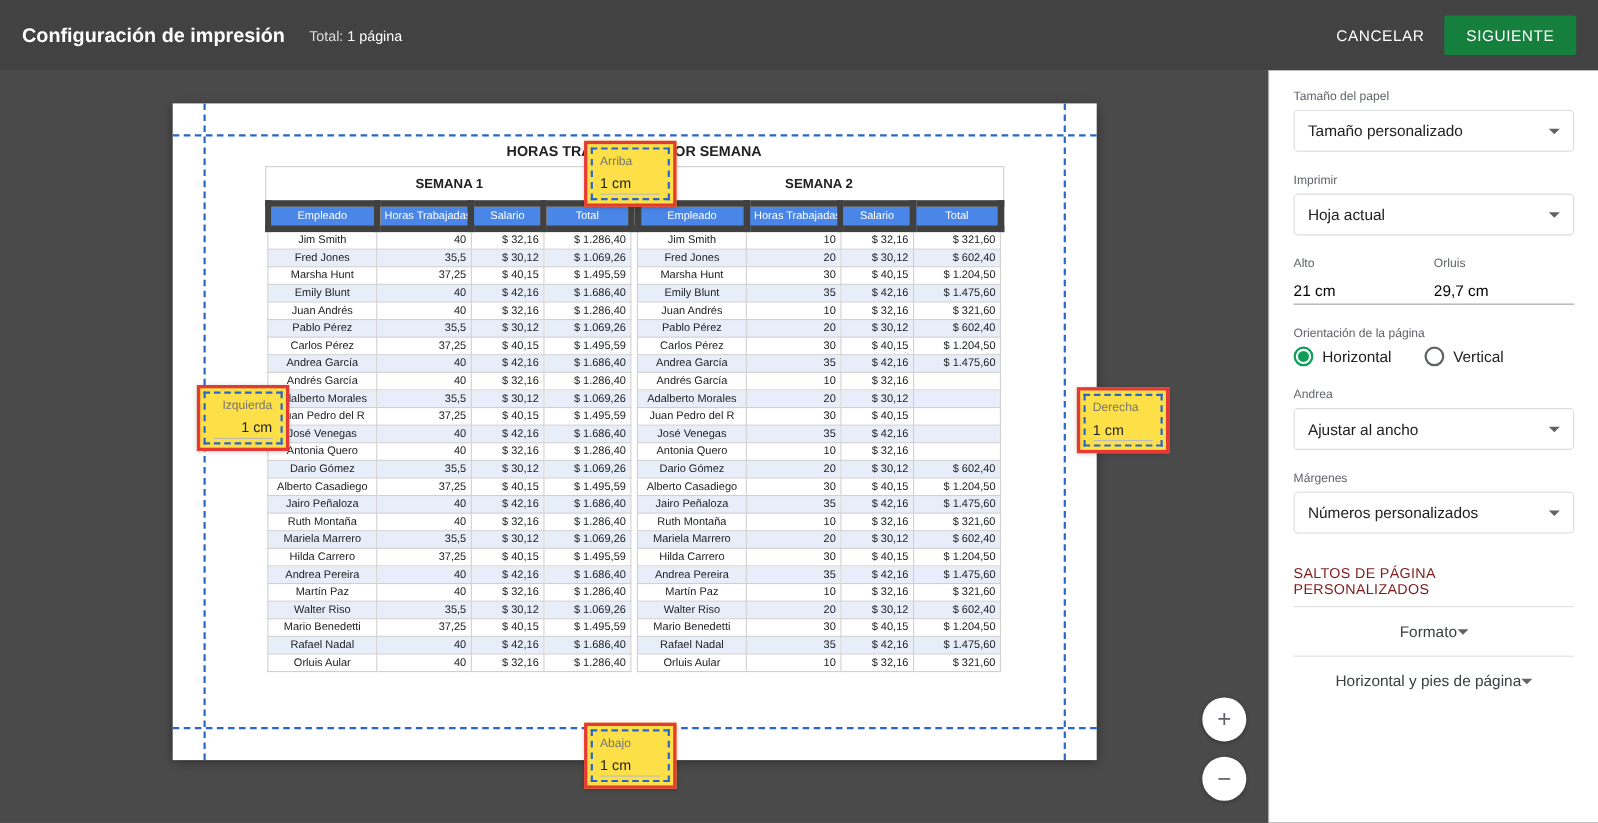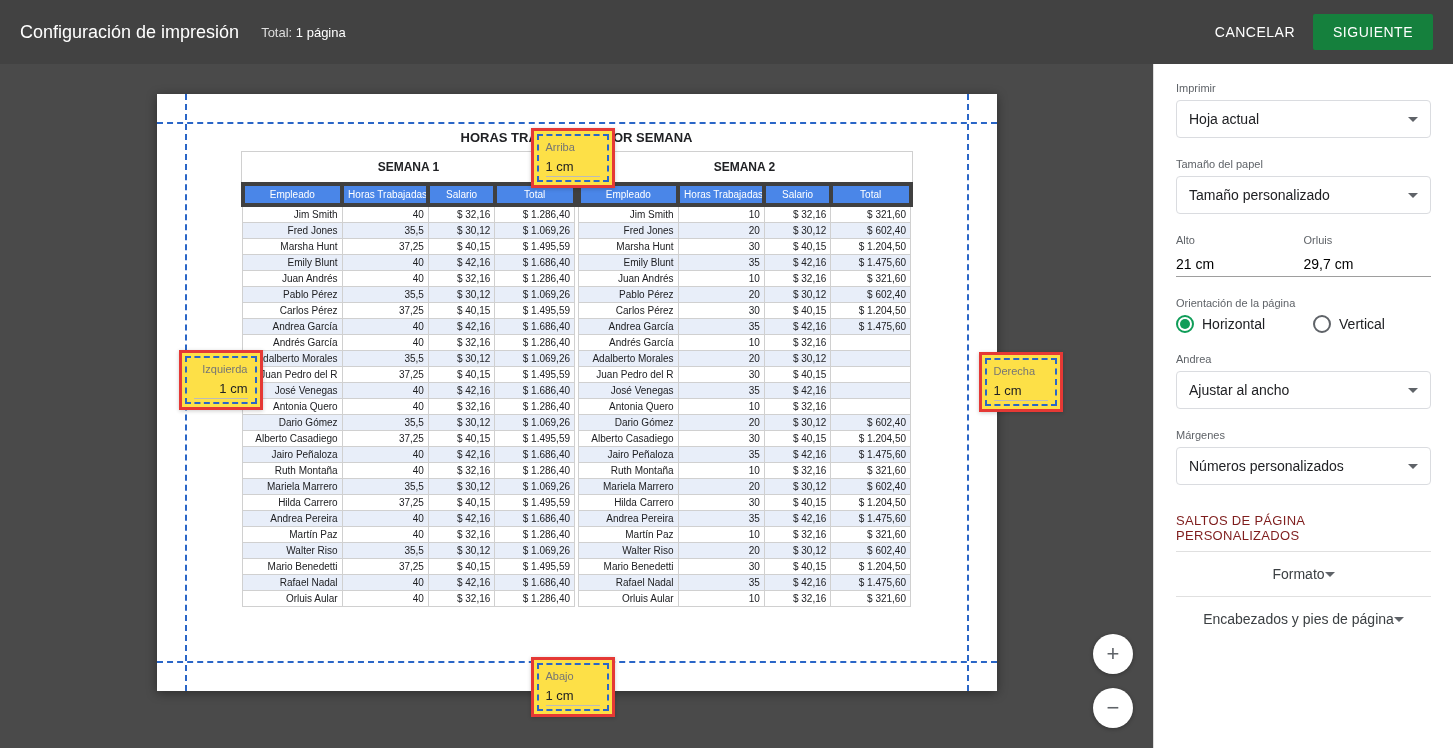--- a/index.html
+++ b/index.html
@@ -4,21 +4,21 @@
 <style>
   * { box-sizing: border-box; margin: 0; padding: 0; }
   html, body { height: 100%; font-family: "Helvetica Neue", Arial, sans-serif; font-size: 13px; color: #202124; }
   body { display: flex; flex-direction: column; background: #5f5f5f; }
 
   
   .header {
     height: 64px; background: #424242; color: #fff; display: flex; align-items: center;
     padding: 0 20px; flex: 0 0 auto;
   }
-  .header-title { font-size: 18px; font-weight: 400; margin-right: 22px; }
+  .header-title { font-size: 18px; font-weight: 700; margin-right: 22px; }
   .header-sub { font-size: 13px; color: #ddd; }
   .header-sub b { color: #fff; font-weight: 500; }
   .header-spacer { flex: 1; }
   .btn-cancel {
     background: transparent; border: none; color: #fff; font-size: 14px; font-weight: 500;
     letter-spacing: .5px; margin-right: 18px; cursor: pointer; text-transform: uppercase;
   }
   .btn-next {
     background: #15803d; border: none; color: #fff; font-size: 14px; font-weight: 500;
     letter-spacing: .5px; padding: 10px 20px; border-radius: 2px; cursor: pointer; text-transform: uppercase;
@@ -51,26 +51,26 @@
   .content-area {
     position: absolute; top: 28px; left: 84px; right: 84px; bottom: 28px;
   }
   .doc-title { text-align: center; font-weight: bold; font-size: 13px; padding: 8px 0 6px; }
   .weeks { display: flex; gap: 0; }
   .week { flex: 1; }
   .week-header { text-align: center; font-weight: bold; font-size: 12px; padding: 8px 0; border:1px solid #d0d0d0; border-bottom:none; }
   table.data { width: 100%; border-collapse: collapse; font-size: 10px; table-layout: fixed; }
   table.data th {
     background: #4a86e8; color: #fff; font-weight: 500; padding: 3px 4px; text-align: center;
-    border: 4px solid #404040; white-space: nowrap; overflow: hidden;
+    border: 6px solid #404040; white-space: nowrap; overflow: hidden;
   }
   table.data td {
     border: 1px solid #d0d0d0; padding: 2px 4px; white-space: nowrap; overflow: hidden; text-overflow: clip;
   }
-  table.data td.emp { text-align: right; }
+  table.data td.emp { text-align: center; }
   table.data td.num { text-align: right; }
   table.data tbody tr:nth-child(even) td { background: #e8eef9; }
 
   
   .callout {
     position: absolute; background: #fde047; border: 3px solid #e53935; padding: 10px 12px 8px 12px;
     min-width: 84px; box-shadow: 0 1px 4px rgba(0,0,0,0.2);
   }
   .callout::before {
     content: ""; position: absolute; inset: 3px; border: 2px dashed #2a66c7; pointer-events: none;
@@ -89,21 +89,21 @@
     border: 1px solid #dadce0; border-radius: 4px; padding: 10px 12px; display: flex; align-items: center;
     justify-content: space-between; cursor: pointer; font-size: 14px; color: #202124;
   }
   .dropdown .arrow { width: 0; height: 0; border-left: 5px solid transparent; border-right: 5px solid transparent; border-top: 5px solid #5f6368; }
   .dim-row { display: flex; }
   .dim-col { flex: 1; }
   .dim-input {
     border: none; border-bottom: 1px solid #9e9e9e; width: 100%; font-size: 14px; padding: 4px 0;
     outline: none; background: transparent;
   }
-  .radio-row { display: flex; gap: 48px; margin-top: 6px; }
+  .radio-row { display: flex; gap: 30px; margin-top: 6px; }
   .radio-item { display: flex; align-items: center; gap: 8px; cursor: pointer; font-size: 14px; }
   .radio-outer {
     width: 18px; height: 18px; border-radius: 50%; border: 2px solid #5f6368; display: inline-flex;
     align-items: center; justify-content: center;
   }
   .radio-outer.sel { border-color: #0f9d58; }
   .radio-inner { width: 10px; height: 10px; border-radius: 50%; background: #0f9d58; }
   .link-btn {
     color: #7f1d1d; font-size: 13px; font-weight: 500; letter-spacing: .3px; cursor: pointer;
     text-transform: uppercase; padding: 8px 0;
@@ -503,31 +503,31 @@
     </div>
 
     <div class="zoom-controls">
       <button class="zoom-btn">+</button>
       <button class="zoom-btn">−</button>
     </div>
   </div>
 
   <div class="sidebar">
     <div class="s-group">
+      <div class="s-label">Tamaño del papel</div>
+      <div class="dropdown">
+        <span>Tamaño personalizado</span>
+        <span class="arrow"></span>
+      </div>
+    </div>
+
+    <div class="s-group">
       <div class="s-label">Imprimir</div>
       <div class="dropdown">
         <span>Hoja actual</span>
-        <span class="arrow"></span>
-      </div>
-    </div>
-
-    <div class="s-group">
-      <div class="s-label">Tamaño del papel</div>
-      <div class="dropdown">
-        <span>Tamaño personalizado</span>
         <span class="arrow"></span>
       </div>
     </div>
 
     <div class="s-group dim-row">
       <div class="dim-col">
         <div class="s-label">Alto</div>
         <input class="dim-input" value="21 cm" style="">
       </div>
       <div class="dim-col">
@@ -568,17 +568,17 @@
       </div>
     </div>
 
     <div class="link-btn">Saltos de página personalizados</div>
 
     <div class="expander">
       <span>Formato</span>
       <span class="chev"></span>
     </div>
     <div class="expander">
-      <span>Encabezados y pies de página</span>
+      <span>Horizontal y pies de página</span>
       <span class="chev"></span>
     </div>
   </div>
 </div>
 
 </body></html>

